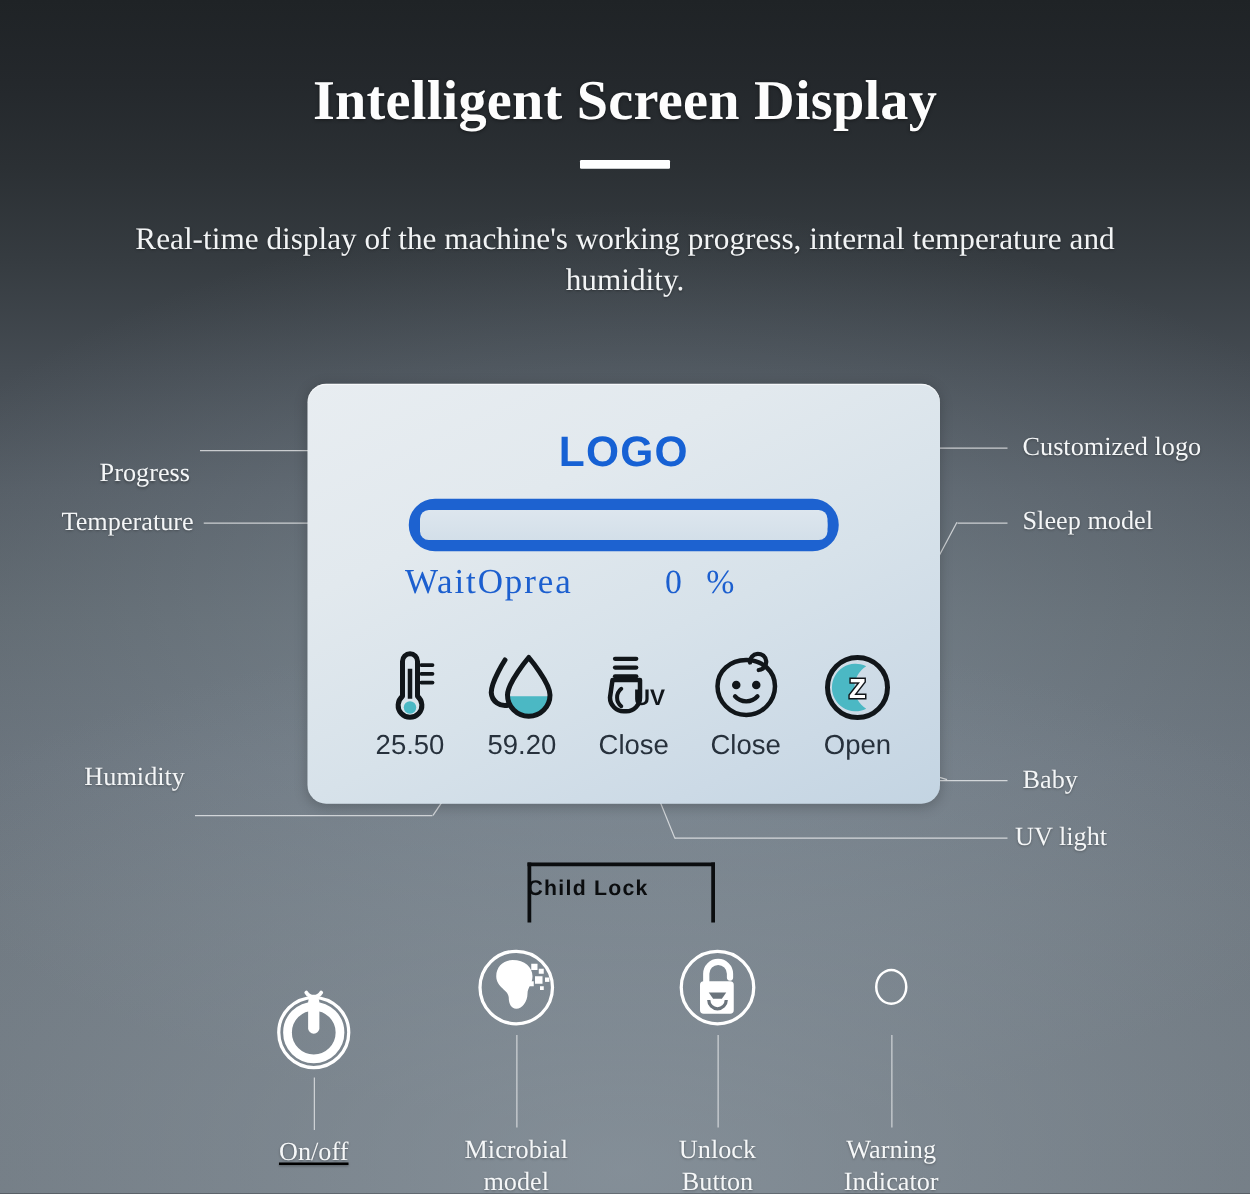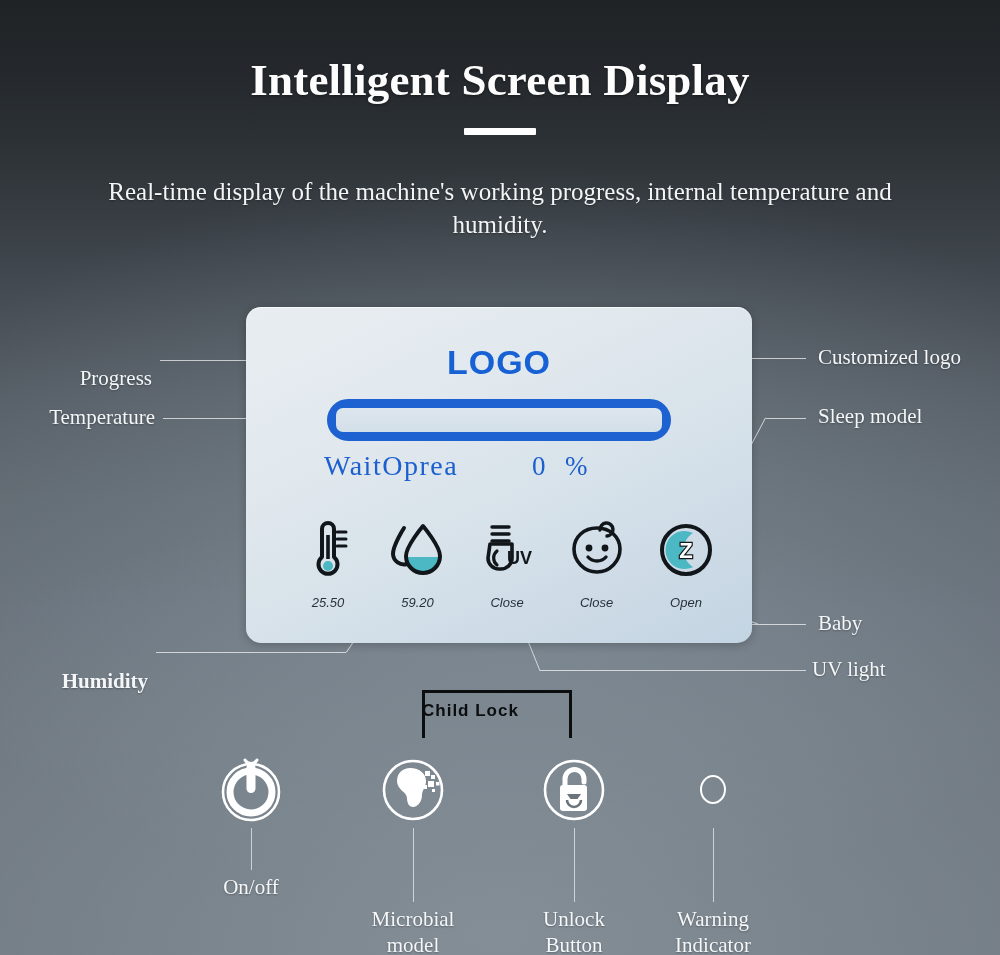--- a/index.html
+++ b/index.html
@@ -146,25 +146,24 @@
     width: 88px;
     text-align: center;
   }
   .icon-art {
     height: 66px;
     display: flex;
     align-items: center;
     justify-content: center;
   }
   .icon-label {
-    margin-top: 12px;
+    margin-top: 0;
     font-family: "Liberation Sans", sans-serif;
-    font-size: 13px;
+    font-size: 22px;
     color: #27313c;
-    font-style: italic;
   }
 
   
   .lead {
     position: absolute;
     background: rgba(255,255,255,0.68);
     height: 1px;
     transform-origin: 0 0;
     z-index: 2;
   }
@@ -267,21 +266,21 @@
 
   <div class="lead" style="left:540px; top:670px; width:266px;"></div>
   <div class="lead" style="left:503px; top:578px; width:100px; transform:rotate(68deg);"></div>
 
   <div class="side-label left" style="left:0; top:347px; width:152px;margin-top:19px;">
     <span>Progress</span>
   </div>
   <div class="side-label left" style="left:0; top:405px; width:155px;">
     <span>Temperature</span>
   </div>
-  <div class="side-label left" style="left:0; top:669px; width:148px;font-weight:bold;">
+  <div class="side-label left" style="left:0; top:609px; width:148px;">
     <span>Humidity</span>
   </div>
 
   <div class="side-label right" style="left:818px; top:345px;">
     <span>Customized logo</span>
   </div>
   <div class="side-label right" style="left:818px; top:404px;">
     <span>Sleep model</span>
   </div>
   <div class="side-label right" style="left:818px; top:611px;">
@@ -382,21 +381,21 @@
         </div>
         <div class="icon-label">Open</div>
       </div>
 
     </div>
   </div>
 
   <div class="bracket"></div>
   <div class="bracket-label">Child Lock</div>
 
-  <div class="ctrl" style="left:186px; top:750px;">
+  <div class="ctrl" style="left:186px; top:784px;text-decoration:underline;">
     <div class="ctrl-art">
       <svg width="74" height="74" viewBox="0 0 74 74">
         <path d="M31 8a7 7 0 0 0 12 0" fill="none" stroke="#ffffff" stroke-width="3" stroke-linecap="round"></path>
         <circle cx="37" cy="40" r="28" fill="none" stroke="#ffffff" stroke-width="2.6"></circle>
         <circle cx="37" cy="40" r="21" fill="none" stroke="#ffffff" stroke-width="7"></circle>
         <rect x="32.5" y="11" width="9" height="30" rx="4.5" fill="#ffffff"></rect>
         <rect x="29" y="8" width="16" height="6" fill="#6b747c" opacity="0"></rect>
       </svg>
     </div>
     <div class="ctrl-stem"></div>

